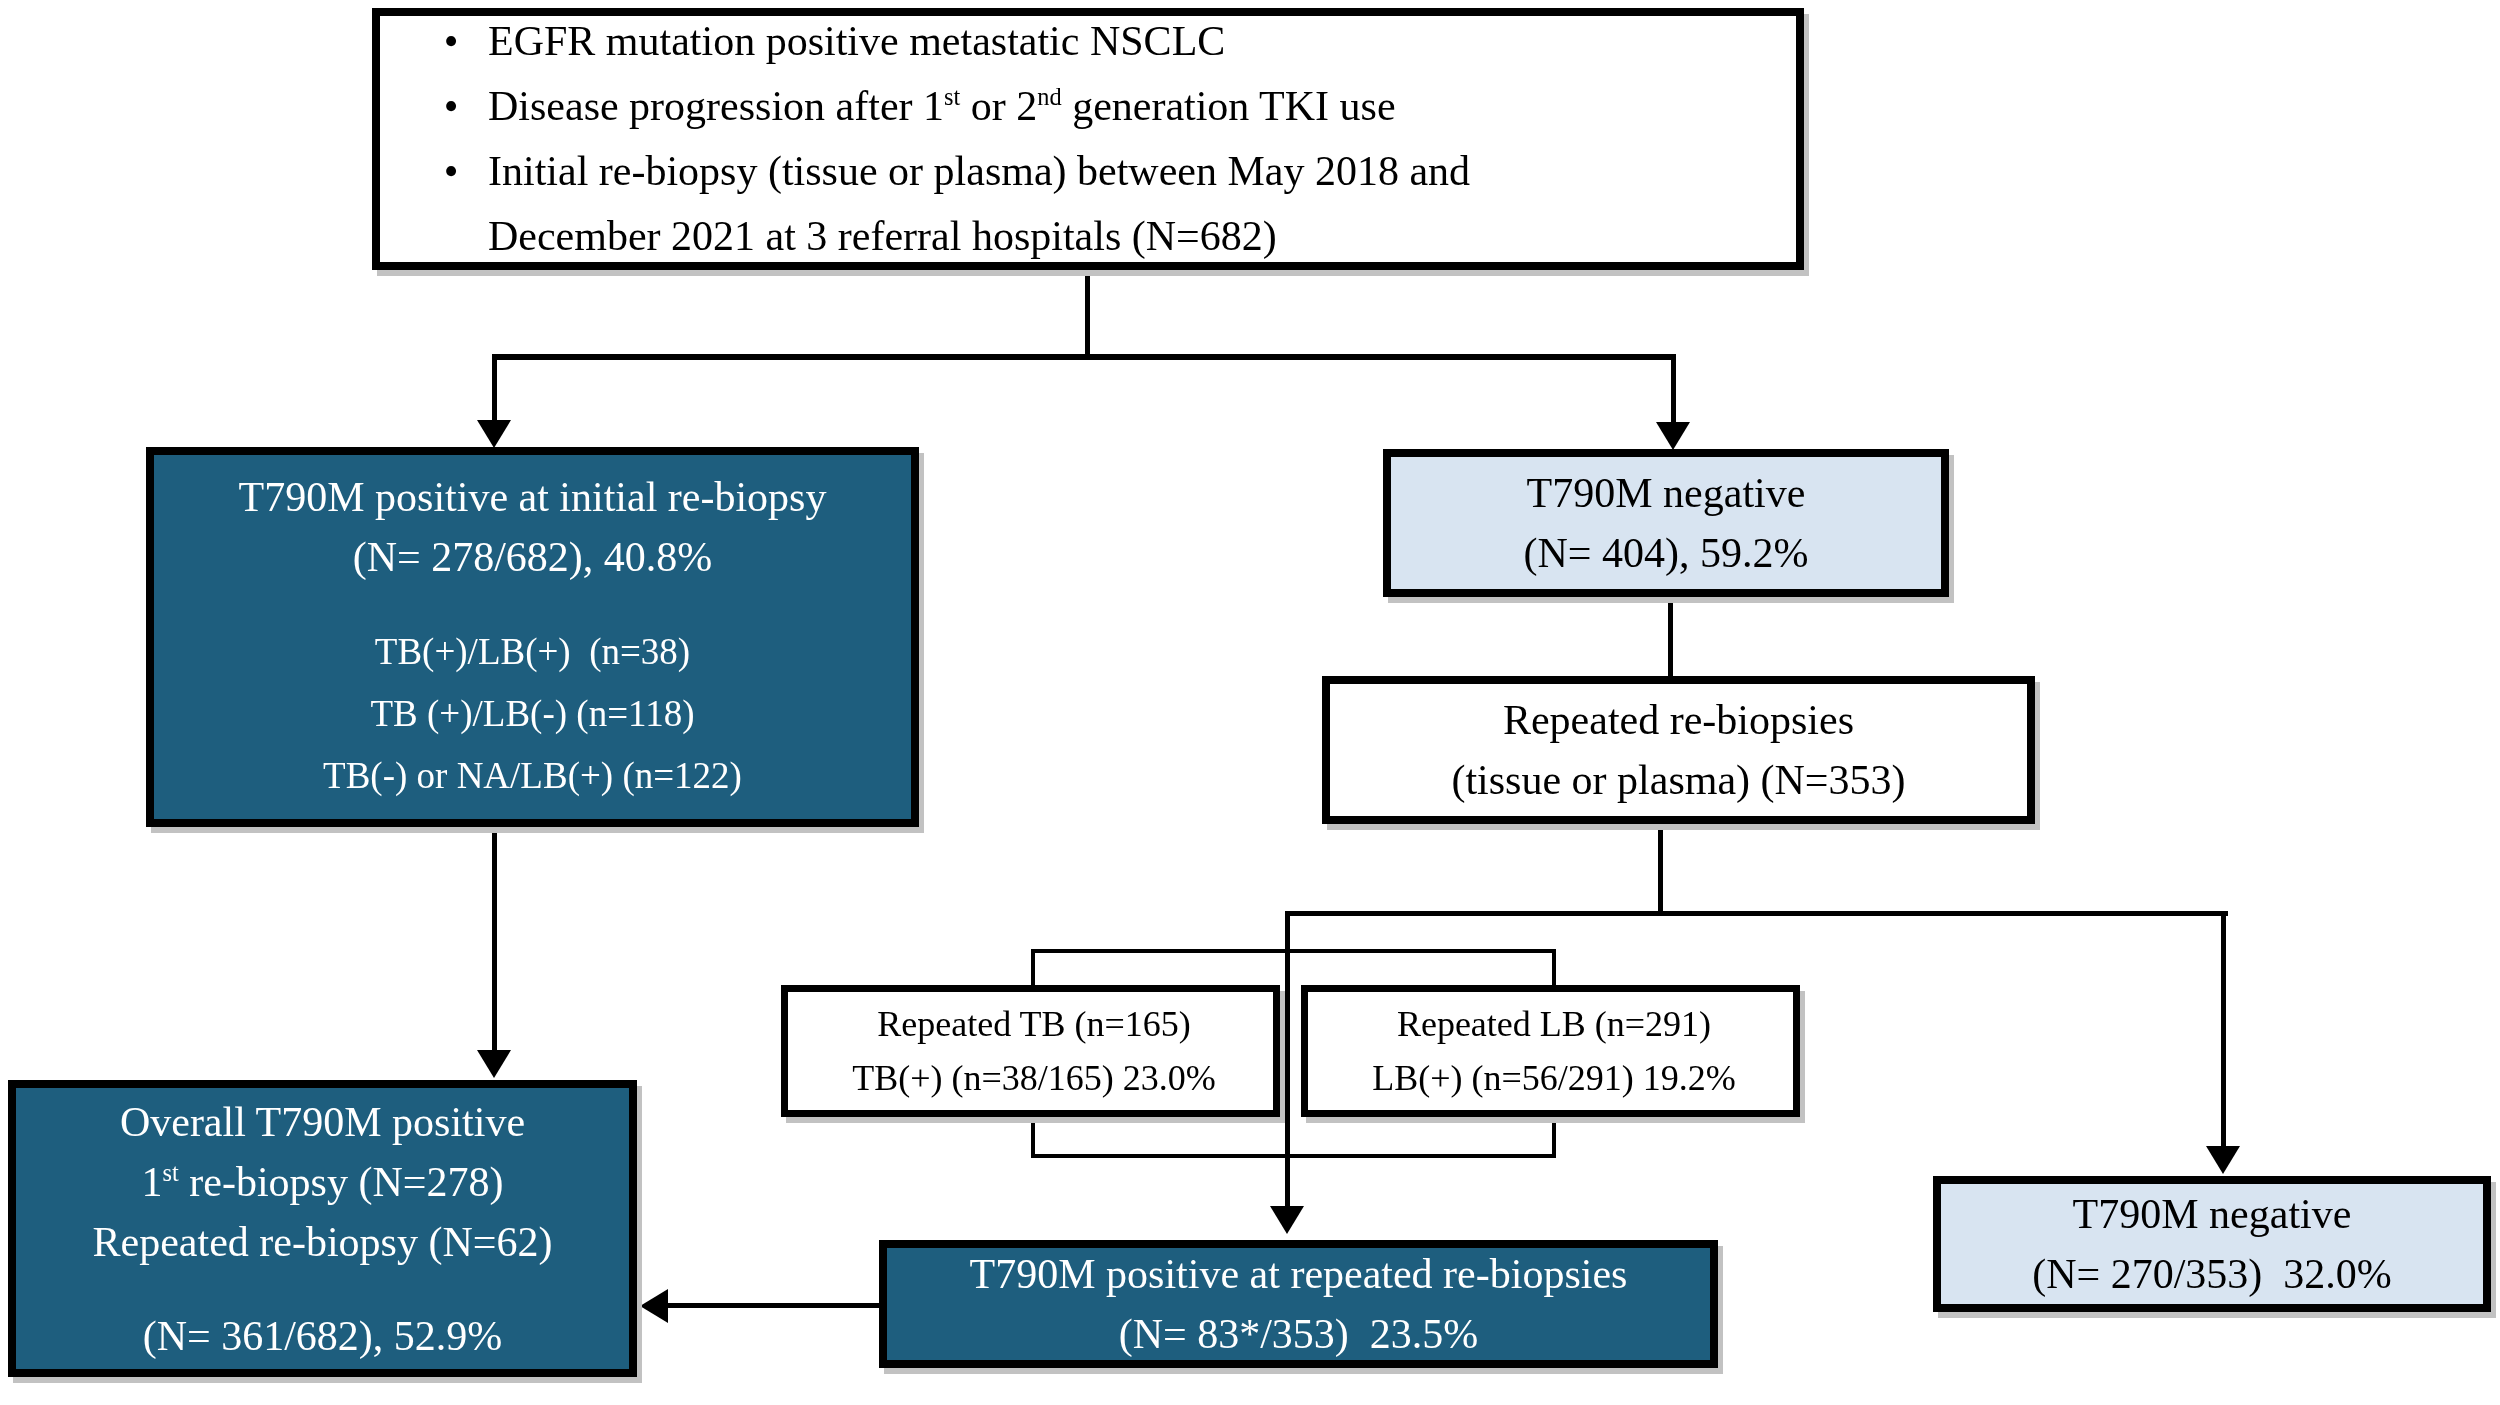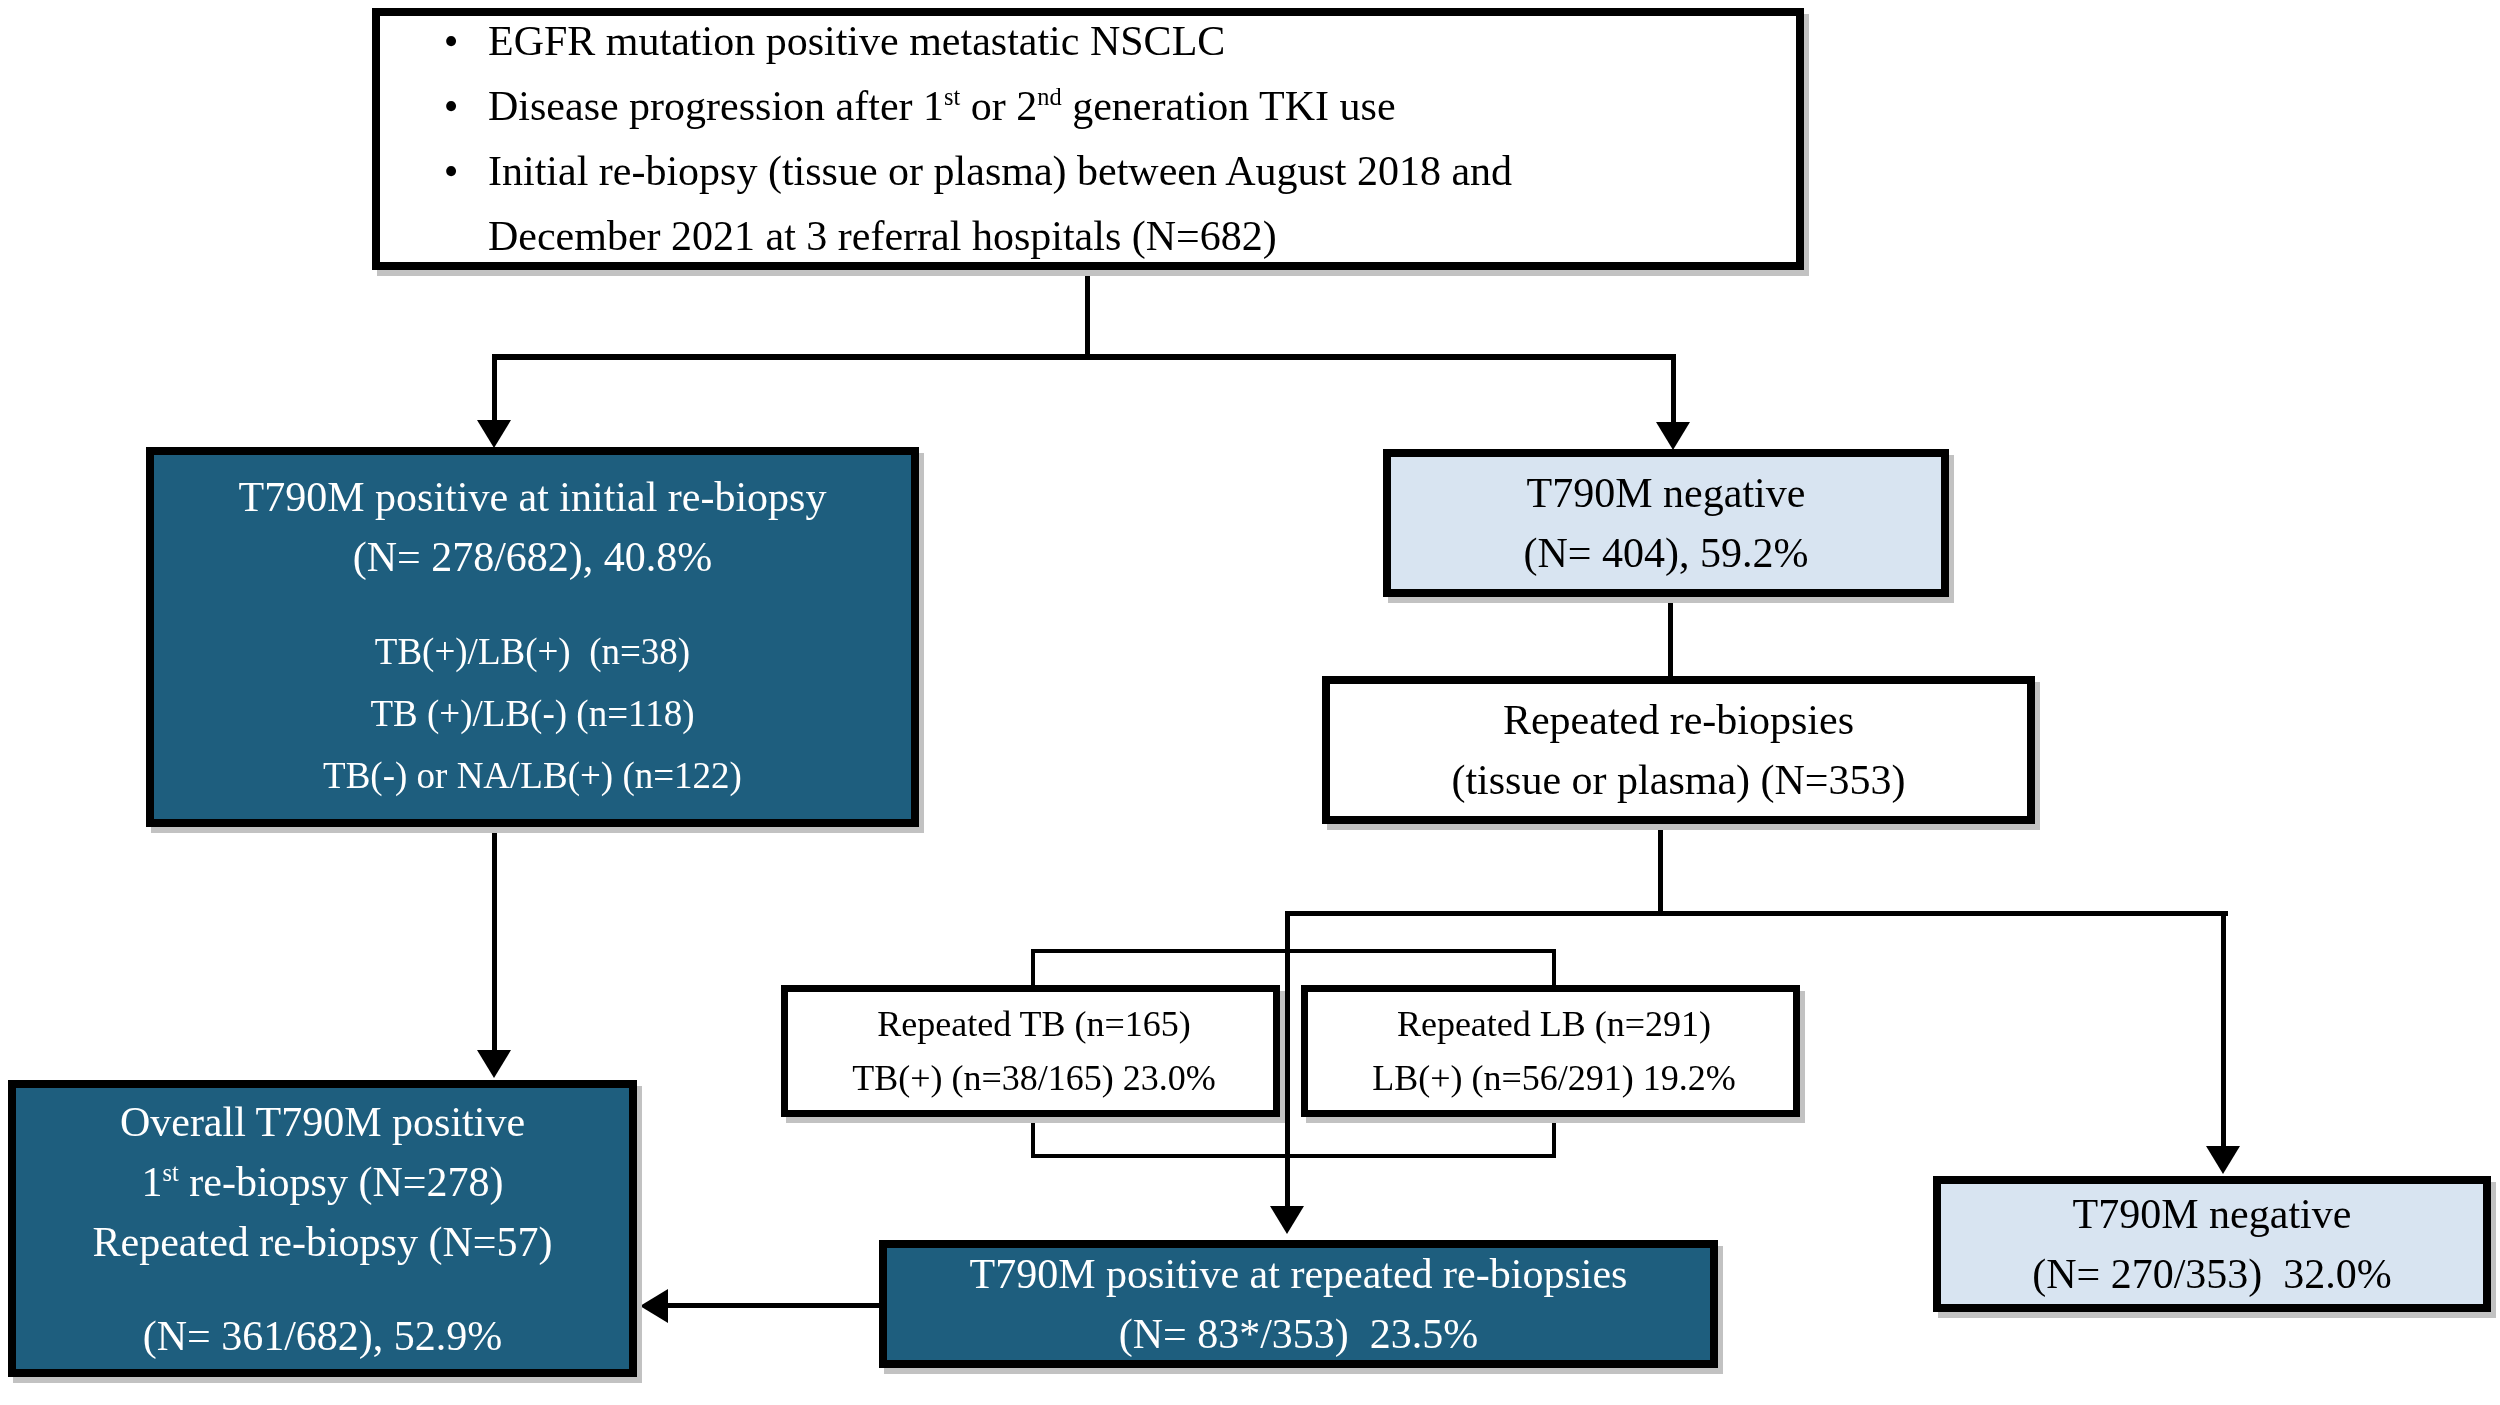--- a/index.html
+++ b/index.html
@@ -96,21 +96,21 @@
   <div class="arrow-down" style="left:477px;top:1050px"></div>
 
   <div class="hline" style="left:666px;top:1303px;width:213px"></div>
   <div class="arrow-left" style="left:640px;top:1289px"></div>
 
   <div class="frame" style="left:1031px;top:949px;width:525px;height:209px"></div>
 
   <div class="box criteria" style="left:372px;top:8px;width:1432px;height:262px">
       <div class="line"><span class="bullet">•</span><span class="btext"><span>EGFR mutation positive metastatic NSCLC</span></span></div>
       <div class="line"><span class="bullet">•</span><span class="btext"><span>Disease progression after 1</span><sup>st</sup><span> or 2</span><sup>nd</sup><span> generation TKI use</span></span></div>
-      <div class="line"><span class="bullet">•</span><span class="btext"><span>Initial re-biopsy (tissue or plasma) between August 2018 and</span></span></div>
+      <div class="line"><span class="bullet">•</span><span class="btext"><span>Initial re-biopsy (tissue or plasma) between May 2018 and</span></span></div>
       <div class="line"><span class="bullet"></span><span class="btext"><span>December 2021 at 3 referral hospitals (N=682)</span></span></div>
     </div>
 
   <div class="box dark" style="left:146px;top:447px;width:773px;height:380px">
       <div class="line"><span>T790M positive at initial re-biopsy</span></div>
       <div class="line"><span>(N= 278/682), 40.8%</span></div>
       <div class="gap"></div>
       <div class="line small"><span>TB(+)/LB(+)  (n=38)</span></div>
       <div class="line small"><span>TB (+)/LB(-) (n=118)</span></div>
       <div class="line small"><span>TB(-) or NA/LB(+) (n=122)</span></div>
@@ -137,21 +137,21 @@
     </div>
 
   <div class="box dark" style="left:879px;top:1240px;width:839px;height:128px">
       <div class="line"><span>T790M positive at repeated re-biopsies</span></div>
       <div class="line"><span>(N= 83*/353)  23.5%</span></div>
     </div>
 
   <div class="box dark" style="left:8px;top:1080px;width:629px;height:297px">
       <div class="line"><span>Overall T790M positive</span></div>
       <div class="line"><span>1</span><sup>st</sup><span> re-biopsy (N=278)</span></div>
-      <div class="line"><span>Repeated re-biopsy (N=57)</span></div>
+      <div class="line"><span>Repeated re-biopsy (N=62)</span></div>
       <div class="gap"></div>
       <div class="line"><span>(N= 361/682), 52.9%</span></div>
     </div>
 
   <div class="box light" style="left:1933px;top:1176px;width:558px;height:136px">
       <div class="line"><span>T790M negative</span></div>
       <div class="line"><span>(N= 270/353)  32.0%</span></div>
     </div>
 
 </div>

